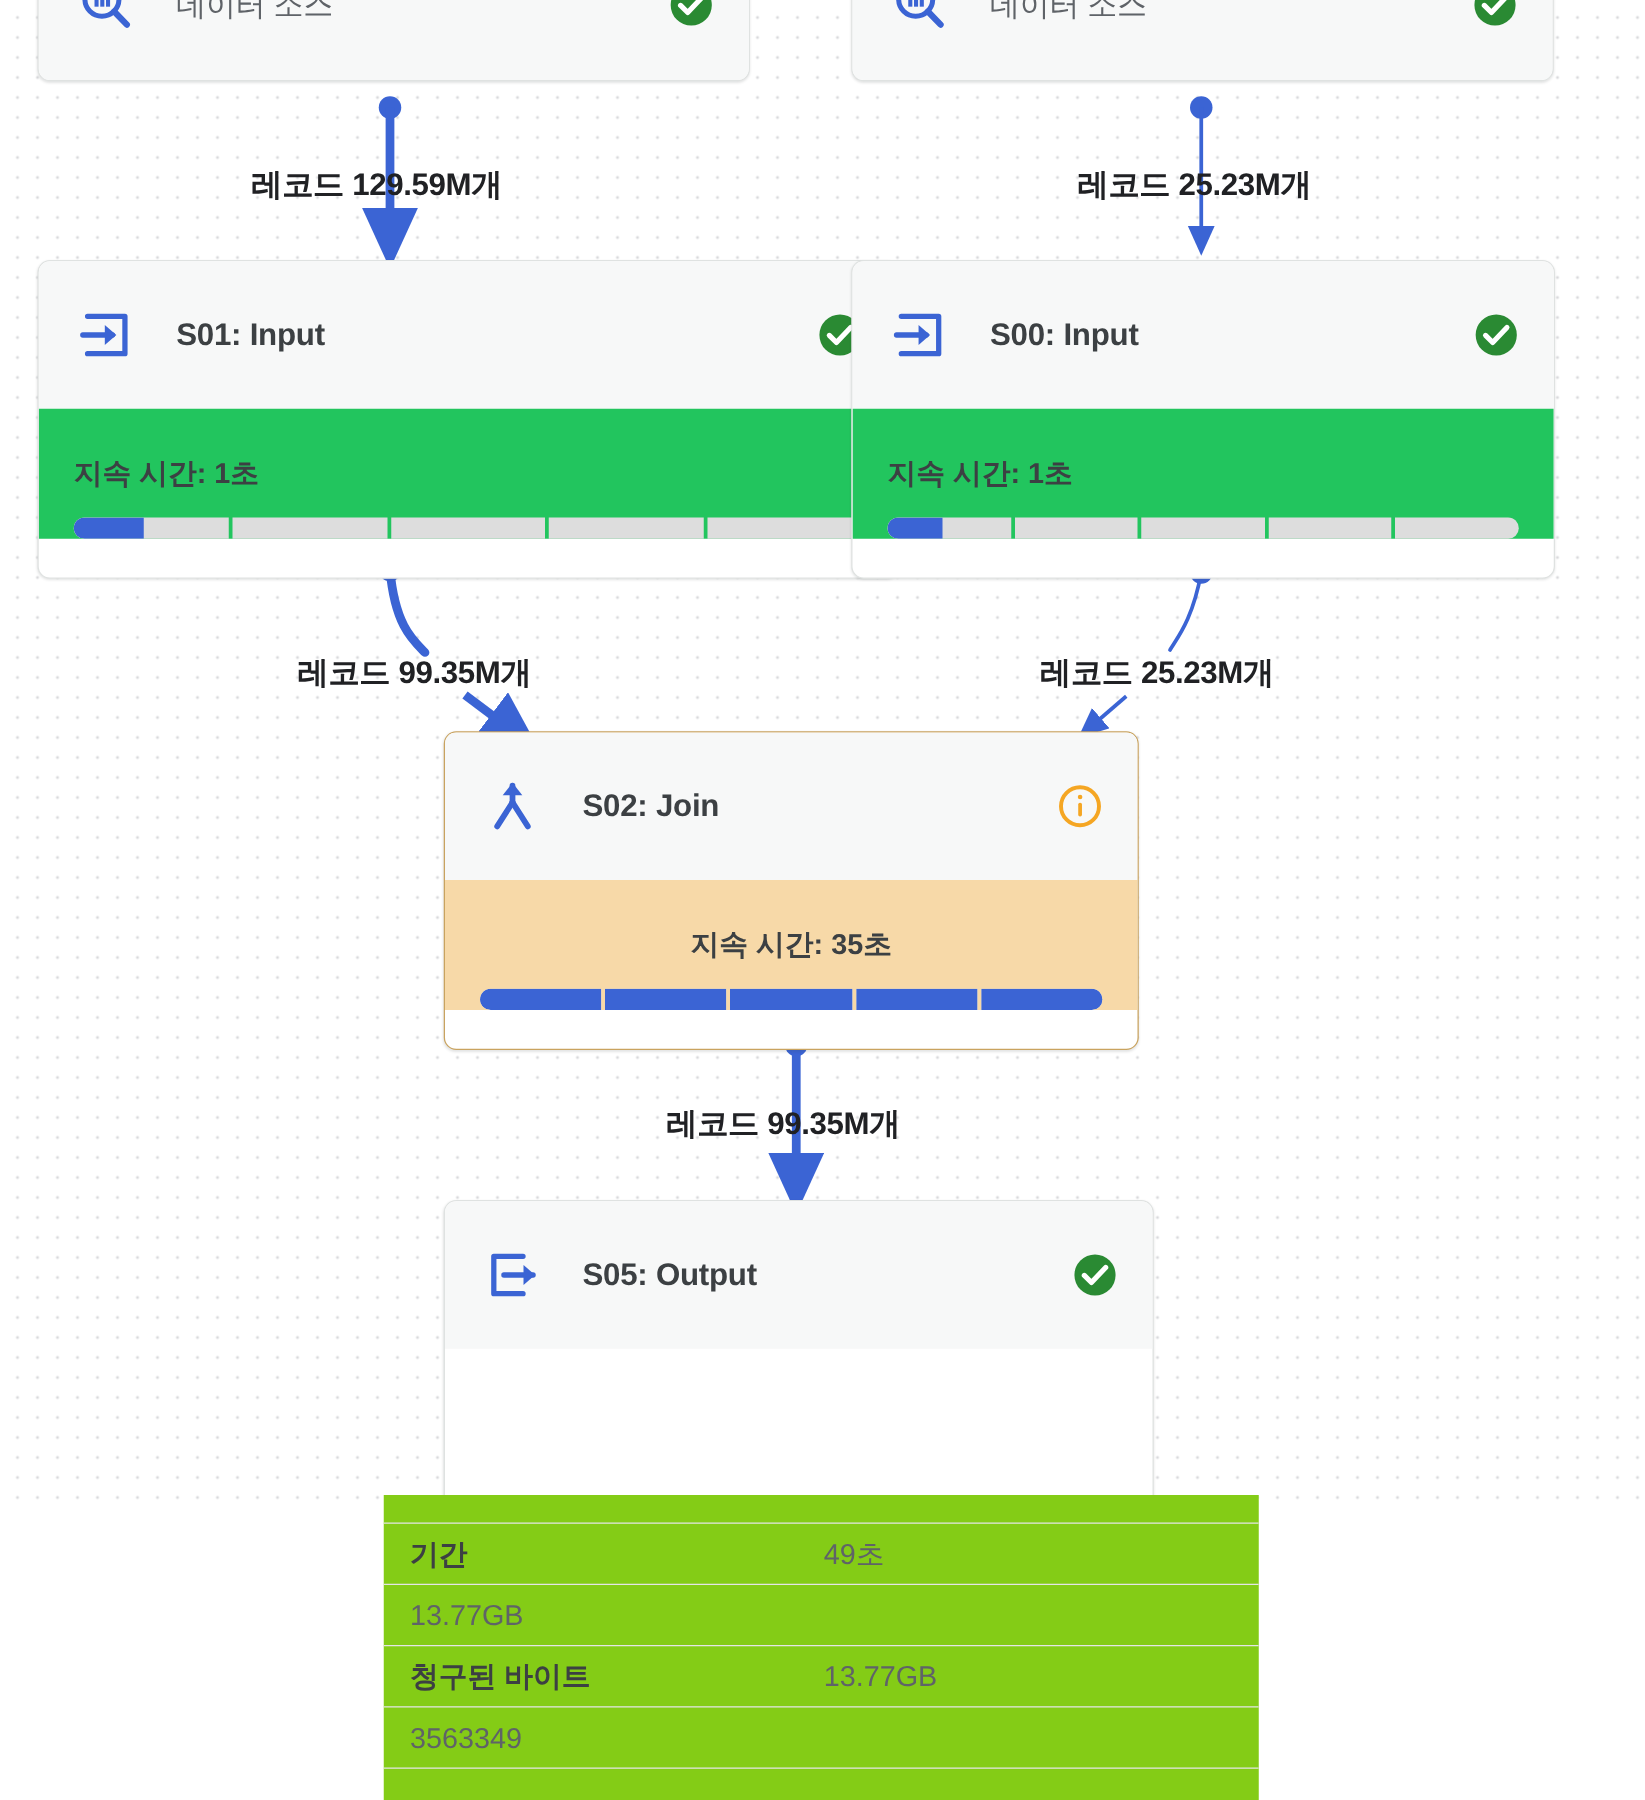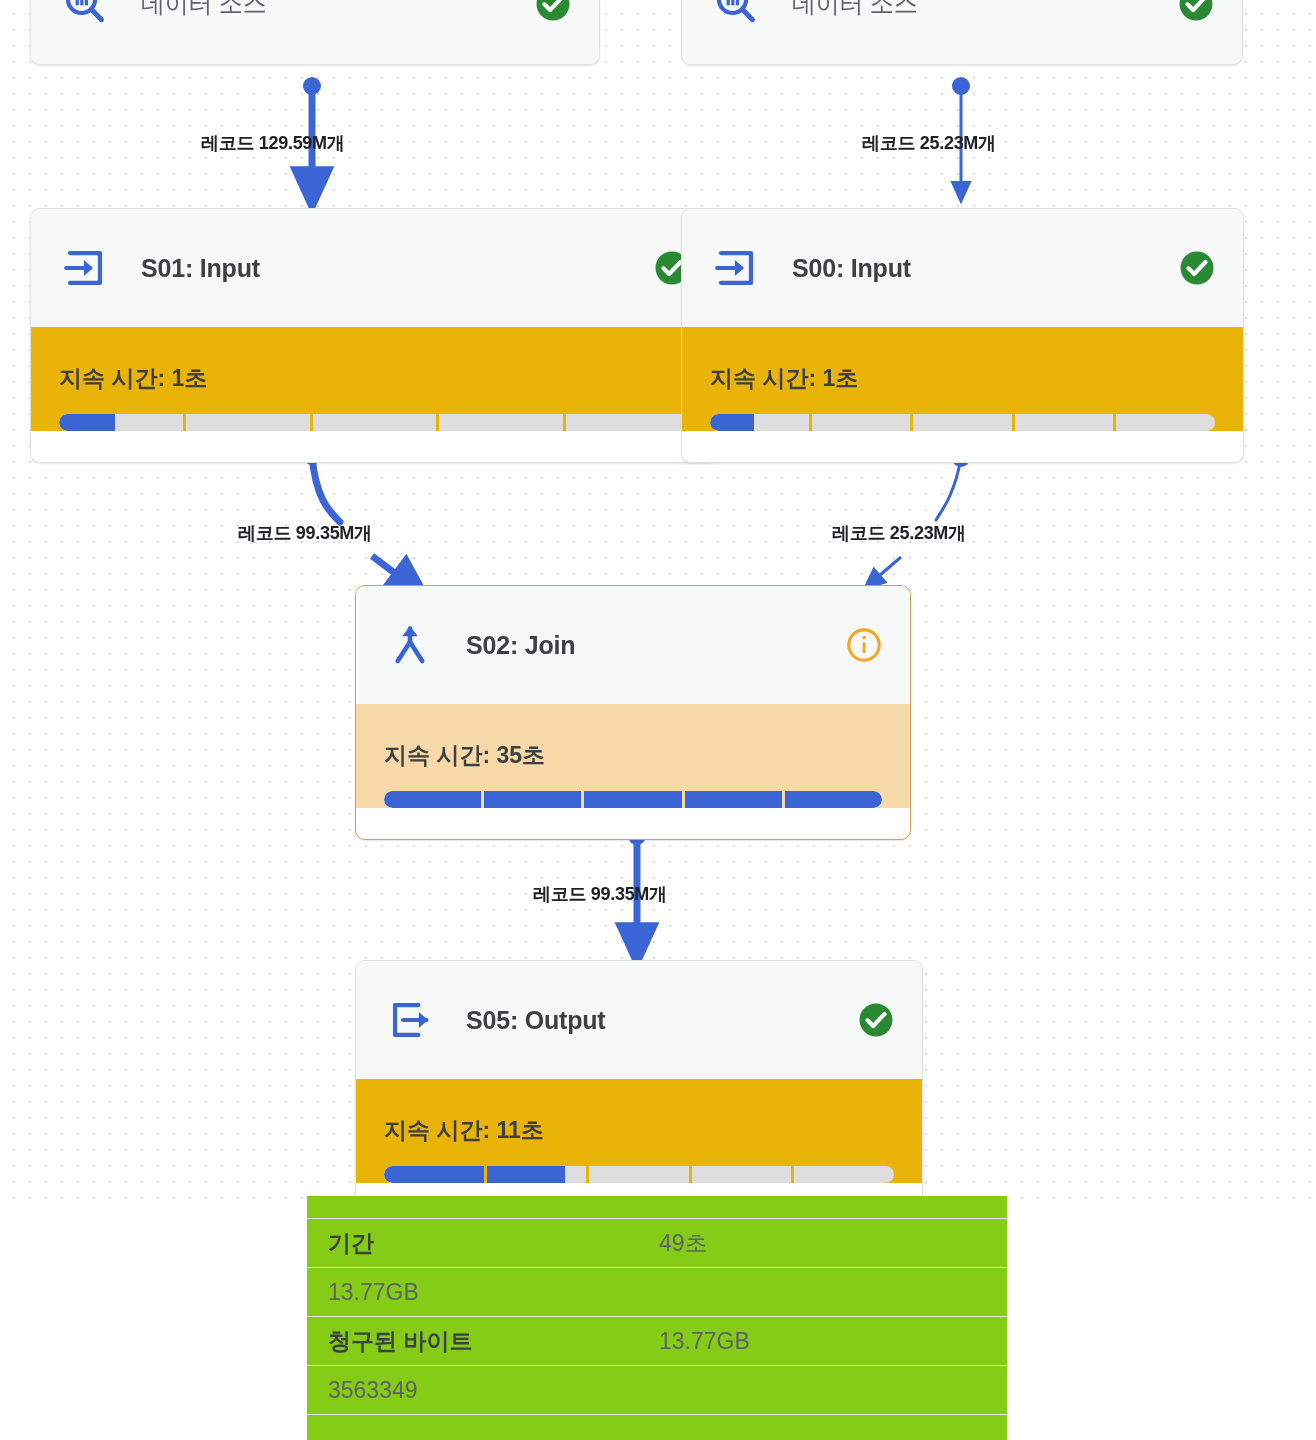--- a/index.html
+++ b/index.html
@@ -70,41 +70,42 @@
   }
   .node-status {
     width: 40px;
     height: 40px;
     flex: 0 0 40px;
     display: flex;
     align-items: center;
     justify-content: center;
   }
   .node-body {
-    background: #eab308;
+    background: #22c55e;
     padding: 36px 28px 0 28px;
     box-sizing: border-box;
   }
   .node-duration {
     font-size: 23px;
     font-weight: bold;
     color: #3c4043;
     white-space: nowrap;
     margin-bottom: 20px;
   }
 
   
   .node.highlight {
     border-color: #c9a35f;
   }
   .node.highlight .node-body {
     background: #f7d9a8;
   }
   .node.highlight .node-duration {
     color: #3c4043;
+    text-align: center;
   }
 
   
   .progress {
     display: flex;
     gap: 3px;
     height: 17px;
     width: 100%;
   }
   .seg {
@@ -120,21 +121,21 @@
     position: absolute;
     left: 0; top: 0; bottom: 0;
     background: #3b64d4;
   }
   .seg:first-child > i { border-top-left-radius: 9px; border-bottom-left-radius: 9px; }
   .seg:last-child  > i { border-top-right-radius: 9px; border-bottom-right-radius: 9px; }
 
   
   .edge-label {
     position: absolute;
-    font-size: 18px;
+    font-size: 25px;
     font-weight: bold;
     color: #202124;
     white-space: nowrap;
     letter-spacing: -0.3px;
   }
 
   
   #edges {
     position: absolute;
     left: 0; top: 0;
@@ -410,40 +411,20 @@
         </svg>
       </span>
       <span class="node-title">S05: Output</span>
       <span class="node-status">
         <svg width="38" height="38" viewBox="0 0 24 24">
           <circle cx="12" cy="12" r="10.4" fill="#2a8a33"></circle>
           <path d="M6.6 12.2 L10.2 15.8 L17.4 8.2" fill="none" stroke="#ffffff" stroke-width="2.6" stroke-linecap="round" stroke-linejoin="round"></path>
         </svg>
       </span>
     </div>
-    <div class="node-body">
-      <div class="node-duration">지속 시간: 11초</div>
-      <div class="progress">
-        <span class="seg">
-            <i style="width: 100%;"></i>
-          </span>
-          <span class="seg">
-            <i style="width: 79%;"></i>
-          </span>
-          <span class="seg">
-            <i style="width: 0%;"></i>
-          </span>
-          <span class="seg">
-            <i style="width: 0%;"></i>
-          </span>
-          <span class="seg">
-            <i style="width: 0%;"></i>
-          </span>
-      </div>
-    </div>
   </div>
 
 </div>
 
 <div id="details-panel">
 
   <div class="clipped-row">
     <span class="ghost">&nbsp;</span>
   </div>
 

